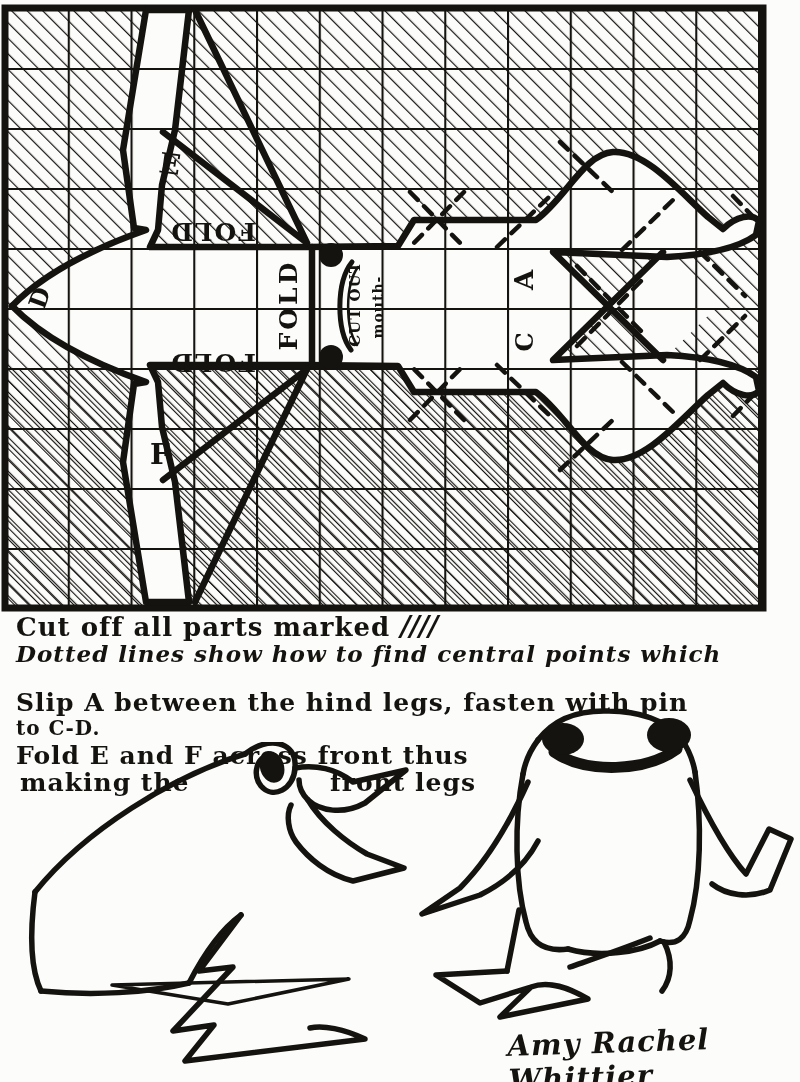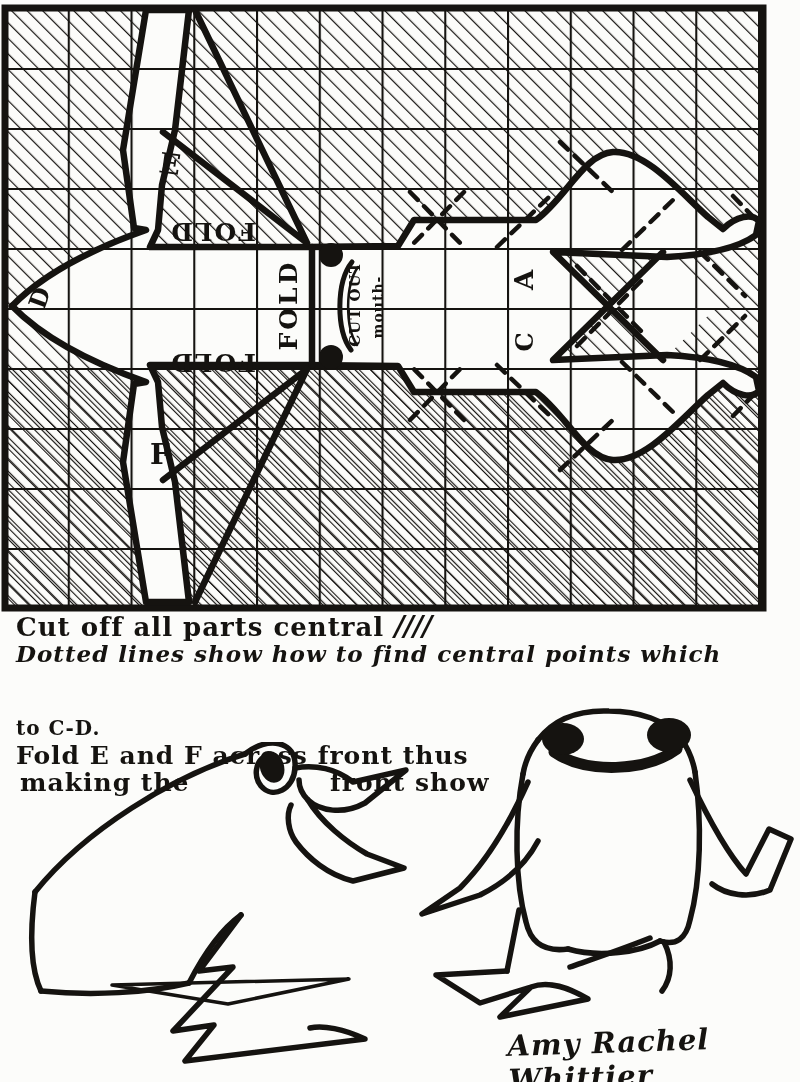--- a/index.html
+++ b/index.html
@@ -87,27 +87,28 @@
     <text x="297" y="305" font-size="25" letter-spacing="3" text-anchor="middle" transform="rotate(-90 297 305)">FOLD</text>
     <text x="360" y="304" font-size="15" letter-spacing="1" text-anchor="middle" transform="rotate(-90 360 304)">CUT OUT</text>
     <text x="383" y="307" font-size="14" letter-spacing="1" text-anchor="middle" transform="rotate(-90 383 307)">mouth-</text>
     <text x="526" y="287" font-size="26" text-anchor="middle" transform="rotate(-90 526 280)">A</text>
     <text x="526" y="349" font-size="24" text-anchor="middle" transform="rotate(-90 526 342)">C</text>
     <text x="40" y="306" font-size="24" text-anchor="middle" transform="rotate(-70 40 298)">D</text>
     <text x="150" y="464" font-size="28">F</text>
   </svg>
 
   <div class="ins l1">
-    <span>Cut off all parts central</span><span class="marks">////</span>
+    <span>Cut off all parts marked</span><span class="marks">////</span>
   </div>
   <div class="ins l2">Dotted lines show how to find central points which</div>
+  <div class="ins l4">Slip A between the hind legs, fasten with pin</div>
   <div class="ins l5">to C-D.</div>
   <div class="ins l6">Fold E and F across front thus</div>
   <div class="ins l7a">making the</div>
-  <div class="ins l7b">front show</div>
+  <div class="ins l7b">front legs</div>
 
   <svg class="frog-svg frog-left" width="405" height="335" viewBox="0 0 405 335">
     <g fill="none" stroke="#151310" stroke-width="5.5" stroke-linecap="round" stroke-linejoin="round">
       <path d="M 20 150 C 70 88 158 34 230 12"></path>
       <path d="M 20 150 C 14 196 16 228 26 249"></path>
       <path d="M 26 249 C 78 254 132 251 174 241"></path>
       <path d="M 230 12 C 252 -6 282 -2 280 26 C 279 47 258 58 246 44 C 238 34 241 20 249 15"></path>
       <path d="M 280 26 C 300 22 322 27 338 40 L 391 28 L 350 61 C 328 73 305 69 293 58 C 287 52 284 44 284 38"></path>
       <path d="M 293 58 C 306 80 331 100 352 112 L 389 126 L 338 139 C 313 133 293 116 281 100 C 273 89 271 73 276 63"></path>
       <path d="M 174 241 C 192 206 208 186 226 173"></path>

